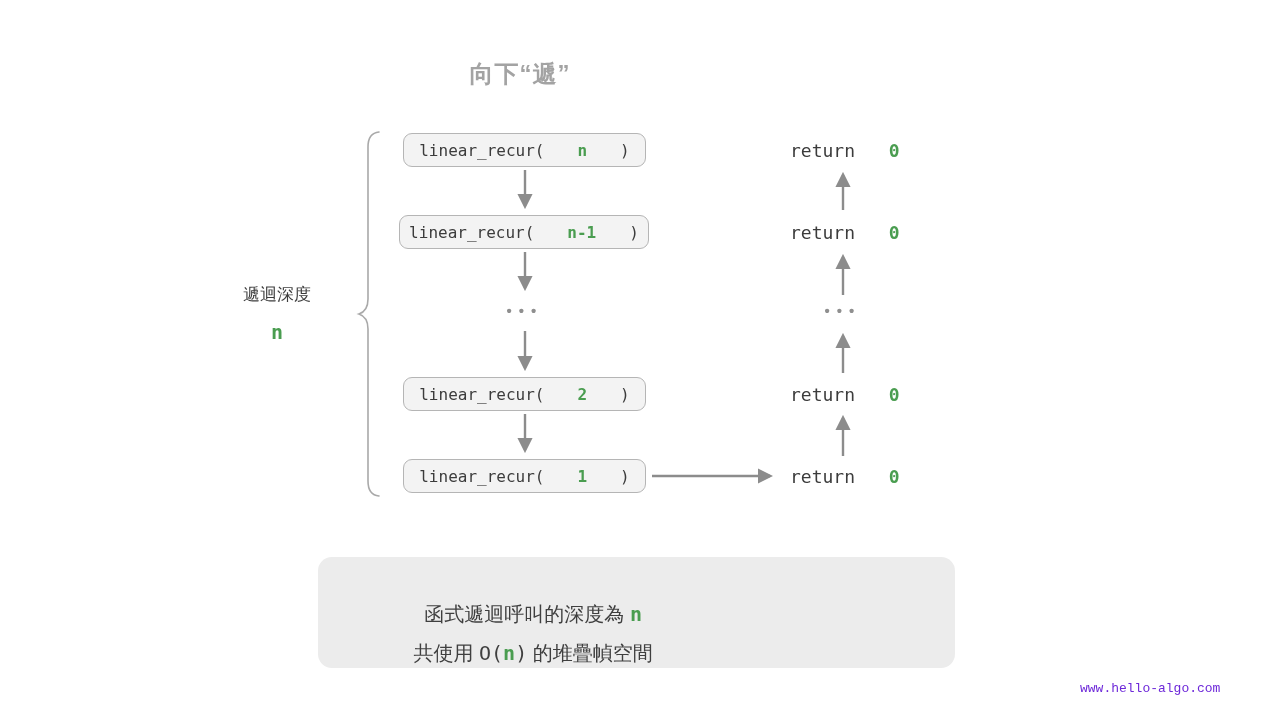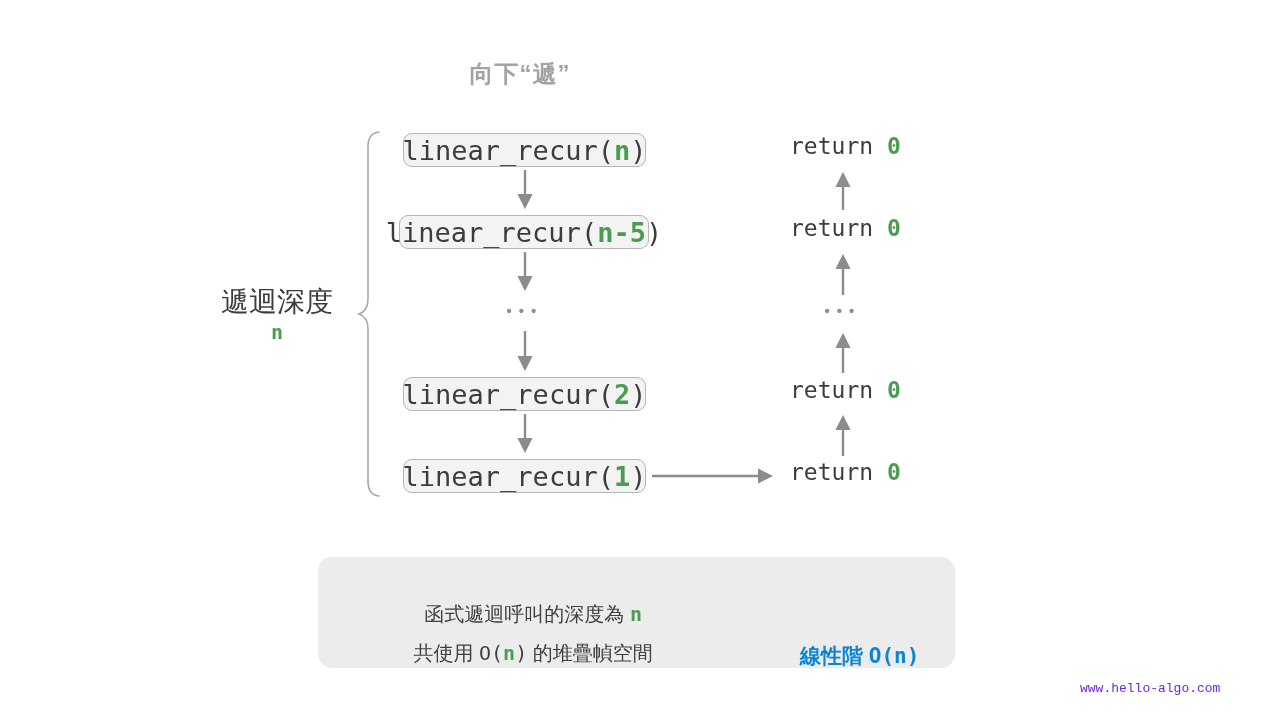--- a/index.html
+++ b/index.html
@@ -3,27 +3,27 @@
 <meta charset="utf-8">
 <style>
   html,body{margin:0;padding:0;background:#ffffff;}
   .stage{position:relative;width:1280px;height:711px;background:#ffffff;overflow:hidden;
          font-family:"Liberation Sans",sans-serif;}
   .abs{position:absolute;box-sizing:border-box;}
   .code{font-family:"DejaVu Sans Mono",monospace;}
   .col-header{font-size:24px;font-weight:bold;color:#a3a3a3;text-align:center;letter-spacing:1px;}
   .call-box{height:34px;background:#f3f3f3;border:1.5px solid #b5b5b5;border-radius:9px;
             display:flex;align-items:center;justify-content:center;
-            font-size:27px;color:#3c3c3c;white-space:pre;}
+            font-size:16px;color:#3c3c3c;white-space:pre;gap:33px;}
   .green{color:#4a9d50;font-weight:bold;}
-  .return-row{height:34px;display:flex;justify-content:flex-start;
-              font-size:23px;color:#3c3c3c;white-space:pre;}
+  .return-row{height:34px;display:flex;align-items:center;justify-content:flex-start;
+              font-size:18px;color:#3c3c3c;white-space:pre;gap:23px;}
   .dots{width:100px;text-align:center;font-size:15px;font-weight:bold;color:#8f8f8f;
         letter-spacing:7px;line-height:16px;}
-  .depth-title{width:130px;text-align:center;font-size:28px;color:#3c3c3c;}
+  .depth-title{width:130px;text-align:center;font-size:17px;color:#3c3c3c;}
   .depth-n{width:130px;text-align:center;font-size:20px;font-weight:bold;color:#4a9d50;}
   .terminate{width:130px;text-align:center;font-size:20px;font-weight:bold;color:#a5a5a5;line-height:26px;}
   .summary-card{background:#ececec;border-radius:14px;}
   .sum-line{width:390px;text-align:center;font-size:20px;color:#3f3f3f;white-space:pre;}
   .sum-title{width:210px;text-align:center;font-size:21px;font-weight:bold;color:#2e2e2e;}
   .sum-result{width:210px;text-align:center;font-size:21px;font-weight:bold;color:#0a84d8;white-space:pre;}
   .watermark{font-family:Liberation Mono, monospace;font-size:13px;color:#6d28d9;}
   svg.overlay{position:absolute;left:0;top:0;pointer-events:none;}
 </style>
 </head>
@@ -57,21 +57,21 @@
     <polygon points="688,608 711,608 711,597 730,616 711,635 711,624 688,624" fill="#b9b9b9"></polygon>
   </svg>
 
   <div class="abs depth-title" style="left:212px;top:283px;">遞迴深度</div>
   <div class="abs depth-n code" style="left:212px;top:320px;">n</div>
 
   <div class="abs call-box code" style="left:403px;top:133px;width:243px;">
     <span>linear_recur(</span><span class="green">n</span><span>)</span>
   </div>
   <div class="abs call-box code" style="left:399px;top:215px;width:250px;">
-    <span>linear_recur(</span><span class="green">n-5</span><span>)</span>
+    <span>linear_recur(</span><span class="green">n-1</span><span>)</span>
   </div>
   <div class="abs call-box code" style="left:403px;top:377px;width:243px;">
     <span>linear_recur(</span><span class="green">2</span><span>)</span>
   </div>
   <div class="abs call-box code" style="left:403px;top:459px;width:243px;">
     <span>linear_recur(</span><span class="green">1</span><span>)</span>
   </div>
 
   <div class="abs dots" style="left:475px;top:303px;">•••</div>
   <div class="abs dots" style="left:793px;top:303px;">•••</div>
@@ -92,19 +92,16 @@
 
   <div class="abs summary-card" style="left:318px;top:557px;width:637px;height:111px;"></div>
 
   <div class="abs sum-line" style="left:327px;top:617px;">
     <span>共使用 </span><span class="code" style="font-size:20px;">O(</span><span class="green code" style="font-size:20px;">n</span><span class="code" style="font-size:20px;">)</span><span> 的堆疊幀空間</span>
   </div>
   <div class="abs sum-line" style="left:327px;top:578px;">
     <span>函式遞迴呼叫的深度為 </span><span class="green code" style="font-size:20px;">n</span>
   </div>
 
-  <div class="abs sum-result" style="left:743px;top:618px;">
-    <span>線性階 </span><span class="code" style="font-weight:bold;">O(n)</span>
-  </div>
 
   <div class="abs watermark" style="left:1080px;top:681px;">www.hello-algo.com</div>
 
 </div>
 
 </body></html>

